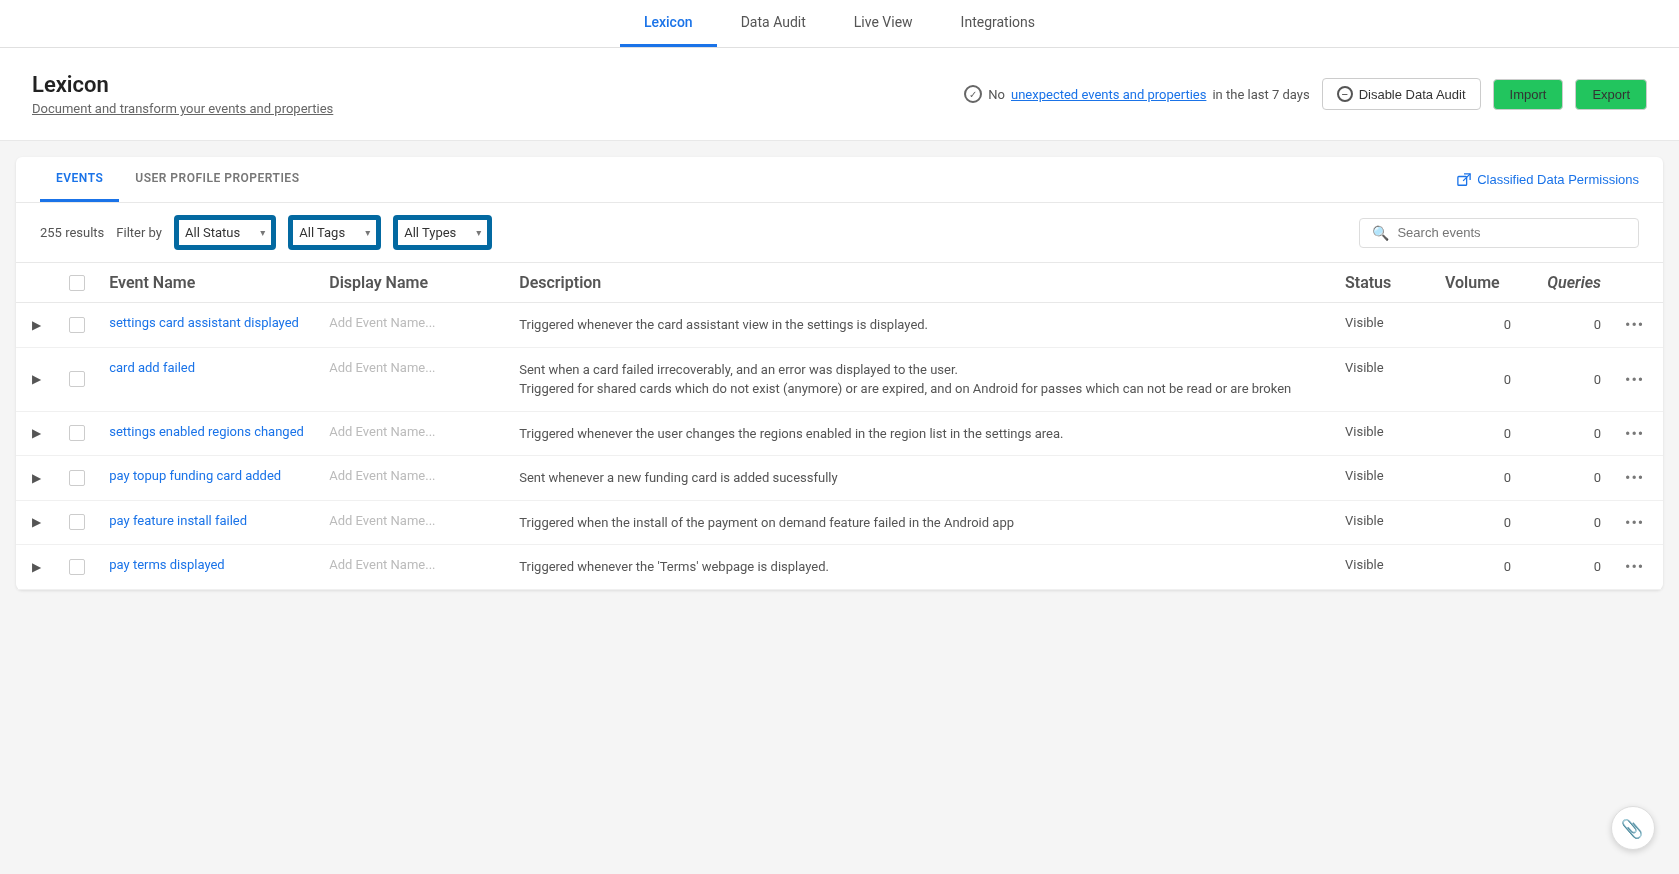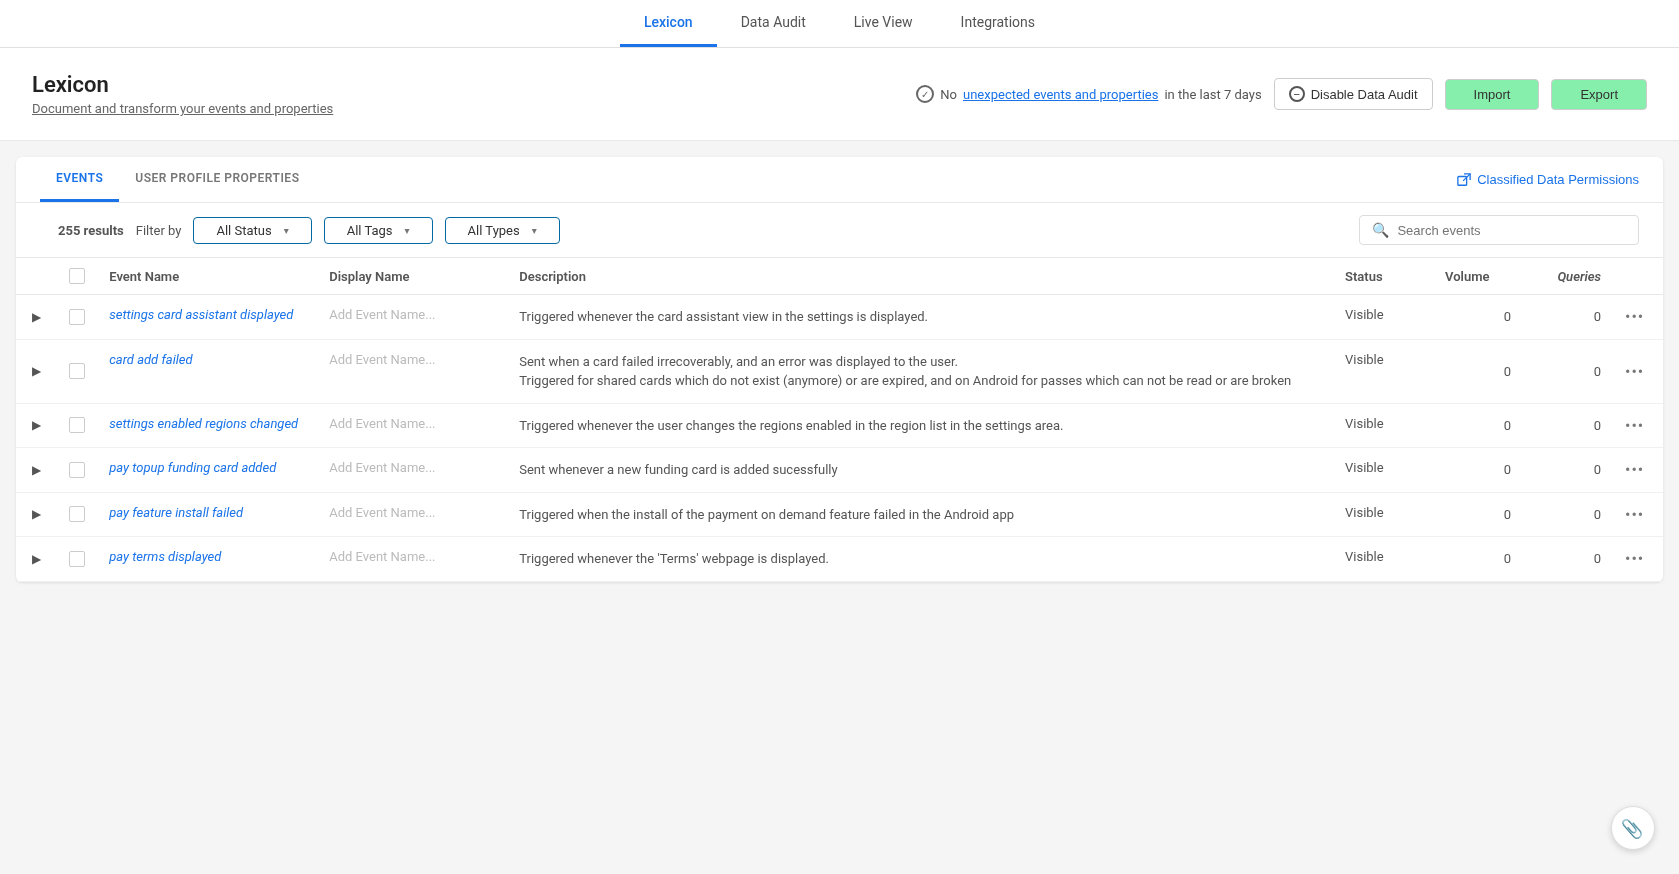--- a/index.html
+++ b/index.html
@@ -12,70 +12,70 @@
     .nav-tab.active { color: #1a73e8; border-bottom: 3px solid #1a73e8; font-weight: 500; }
 
     
     .page-header { background: #fff; padding: 24px 32px; border-bottom: 1px solid #e8e8e8; display: flex; align-items: center; justify-content: space-between; }
     .header-left h1 { font-size: 22px; font-weight: 600; color: #222; }
     .header-left p { font-size: 13px; color: #666; margin-top: 4px; text-decoration: underline; }
     .header-right { display: flex; align-items: center; gap: 12px; }
     .no-unexpected { display: flex; align-items: center; gap: 6px; font-size: 13px; color: #555; }
     .no-unexpected a { color: #1a73e8; text-decoration: underline; }
     .circle-check { width: 18px; height: 18px; border-radius: 50%; border: 2px solid #666; display: inline-flex; align-items: center; justify-content: center; font-size: 10px; color: #666; flex-shrink: 0; }
-    .btn { padding: 7px 28px; border: 1px solid #ccc; background: #86efac; border-radius: 4px; cursor: pointer; font-size: 13px; color: #333; }
+    .btn { padding: 7px 16px; border: 1px solid #ccc; background: #22c55e; border-radius: 4px; cursor: pointer; font-size: 13px; color: #333; }
     .btn-disable { display: flex; align-items: center; gap: 6px; padding: 7px 14px; border: 1px solid #ccc; border-radius: 4px; background: #fff; cursor: pointer; font-size: 13px; color: #333; }
     .btn-disable .minus-circle { width: 16px; height: 16px; border-radius: 50%; border: 2px solid #555; display: inline-flex; align-items: center; justify-content: center; font-size: 11px; line-height: 1; }
 
     
     .content { background: #fff; margin: 16px 16px; border-radius: 6px; box-shadow: 0 1px 3px rgba(0,0,0,0.1); }
 
     
     .sub-tabs { display: flex; justify-content: space-between; padding: 0 24px; border-bottom: 1px solid #e8e8e8; }
     .sub-tabs-left { display: flex; }
     .sub-tab { padding: 14px 16px; font-size: 12px; font-weight: 600; letter-spacing: 0.5px; color: #777; cursor: pointer; border-bottom: 3px solid transparent; text-transform: uppercase; }
     .sub-tab.active { color: #1a73e8; border-bottom: 3px solid #1a73e8; }
     .classified-btn { display: flex; align-items: center; gap: 6px; font-size: 13px; color: #1a73e8; cursor: pointer; border: none; background: none; }
     .classified-btn svg { width: 14px; height: 14px; }
 
     
     .filters-bar { display: flex; align-items: center; gap: 12px; padding: 12px 24px; border-bottom: 1px solid #e8e8e8; }
-    .results-count { font-size: 13px; color: #555; font-weight: 700; margin-left: 18px; }
+    .results-count { font-size: 13px; color: #555; font-weight: 400; }
     .filter-label { font-size: 13px; color: #555; }
-    .filter-dropdown { display: flex; align-items: center; gap: 12px; padding: 5px 22px; border: 1px solid #0369a1; border-radius: 4px; cursor: pointer; font-size: 13px; background: #fff; }
+    .filter-dropdown { display: flex; align-items: center; gap: 20px; padding: 5px 6px; border: 5px solid #0369a1; border-radius: 4px; cursor: pointer; font-size: 13px; background: #fff; }
     .chevron { font-size: 10px; color: #777; }
     .search-box { margin-left: auto; display: flex; align-items: center; gap: 8px; border: 1px solid #ddd; border-radius: 4px; padding: 6px 12px; width: 280px; }
     .search-box input { border: none; outline: none; font-size: 13px; color: #555; width: 100%; background: transparent; }
     .search-icon-wrap { color: #aaa; font-size: 14px; }
 
     
     .table-wrap { overflow-x: auto; }
     table { width: 100%; border-collapse: collapse; }
     thead tr { border-bottom: 1px solid #e8e8e8; }
-    thead th { padding: 10px 12px; font-size: 13px; font-weight: 600; color: #555; text-align: left; white-space: nowrap; }
+    thead th { padding: 10px 12px; font-size: 16px; font-weight: 600; color: #555; text-align: left; white-space: nowrap; }
     th.col-expand { width: 36px; }
     th.col-check { width: 36px; }
     th.col-name { width: 220px; }
     th.col-display { width: 190px; }
     th.col-desc { }
     th.col-status { width: 100px; }
     th.col-volume { width: 90px; text-align: left; }
     th.col-queries { width: 90px; text-align: right; font-style: italic; }
     th.col-actions { width: 50px; }
 
     tbody tr { border-bottom: 1px solid #f0f0f0; }
     td { padding: 12px 12px; font-size: 13px; vertical-align: top; }
     td.col-expand { vertical-align: middle; }
     td.col-check { vertical-align: middle; }
     td.col-volume { text-align: right; vertical-align: middle; color: #555; }
     td.col-queries { text-align: right; vertical-align: middle; color: #555; }
     td.col-actions { vertical-align: middle; }
     .expand-btn { background: none; border: none; cursor: pointer; color: #555; font-size: 12px; padding: 2px 4px; }
     .checkbox { width: 16px; height: 16px; border: 1.5px solid #ccc; border-radius: 2px; cursor: pointer; }
-    .event-name-link { color: #1a73e8; text-decoration: none; font-size: 13px; font-style: italic; }
+    .event-name-link { color: #1a73e8; text-decoration: none; font-size: 13px; }
     .add-event-placeholder { color: #bbb; font-size: 13px; }
     .desc-text { font-size: 13px; color: #555; line-height: 1.5; }
     .status-visible { color: #555; font-size: 13px; }
     .three-dots { color: #777; cursor: pointer; font-size: 16px; letter-spacing: 1px; }
 
     
     .table-wrap::-webkit-scrollbar { height: 6px; }
     .table-wrap::-webkit-scrollbar-thumb { background: #ddd; border-radius: 3px; }
 
     

